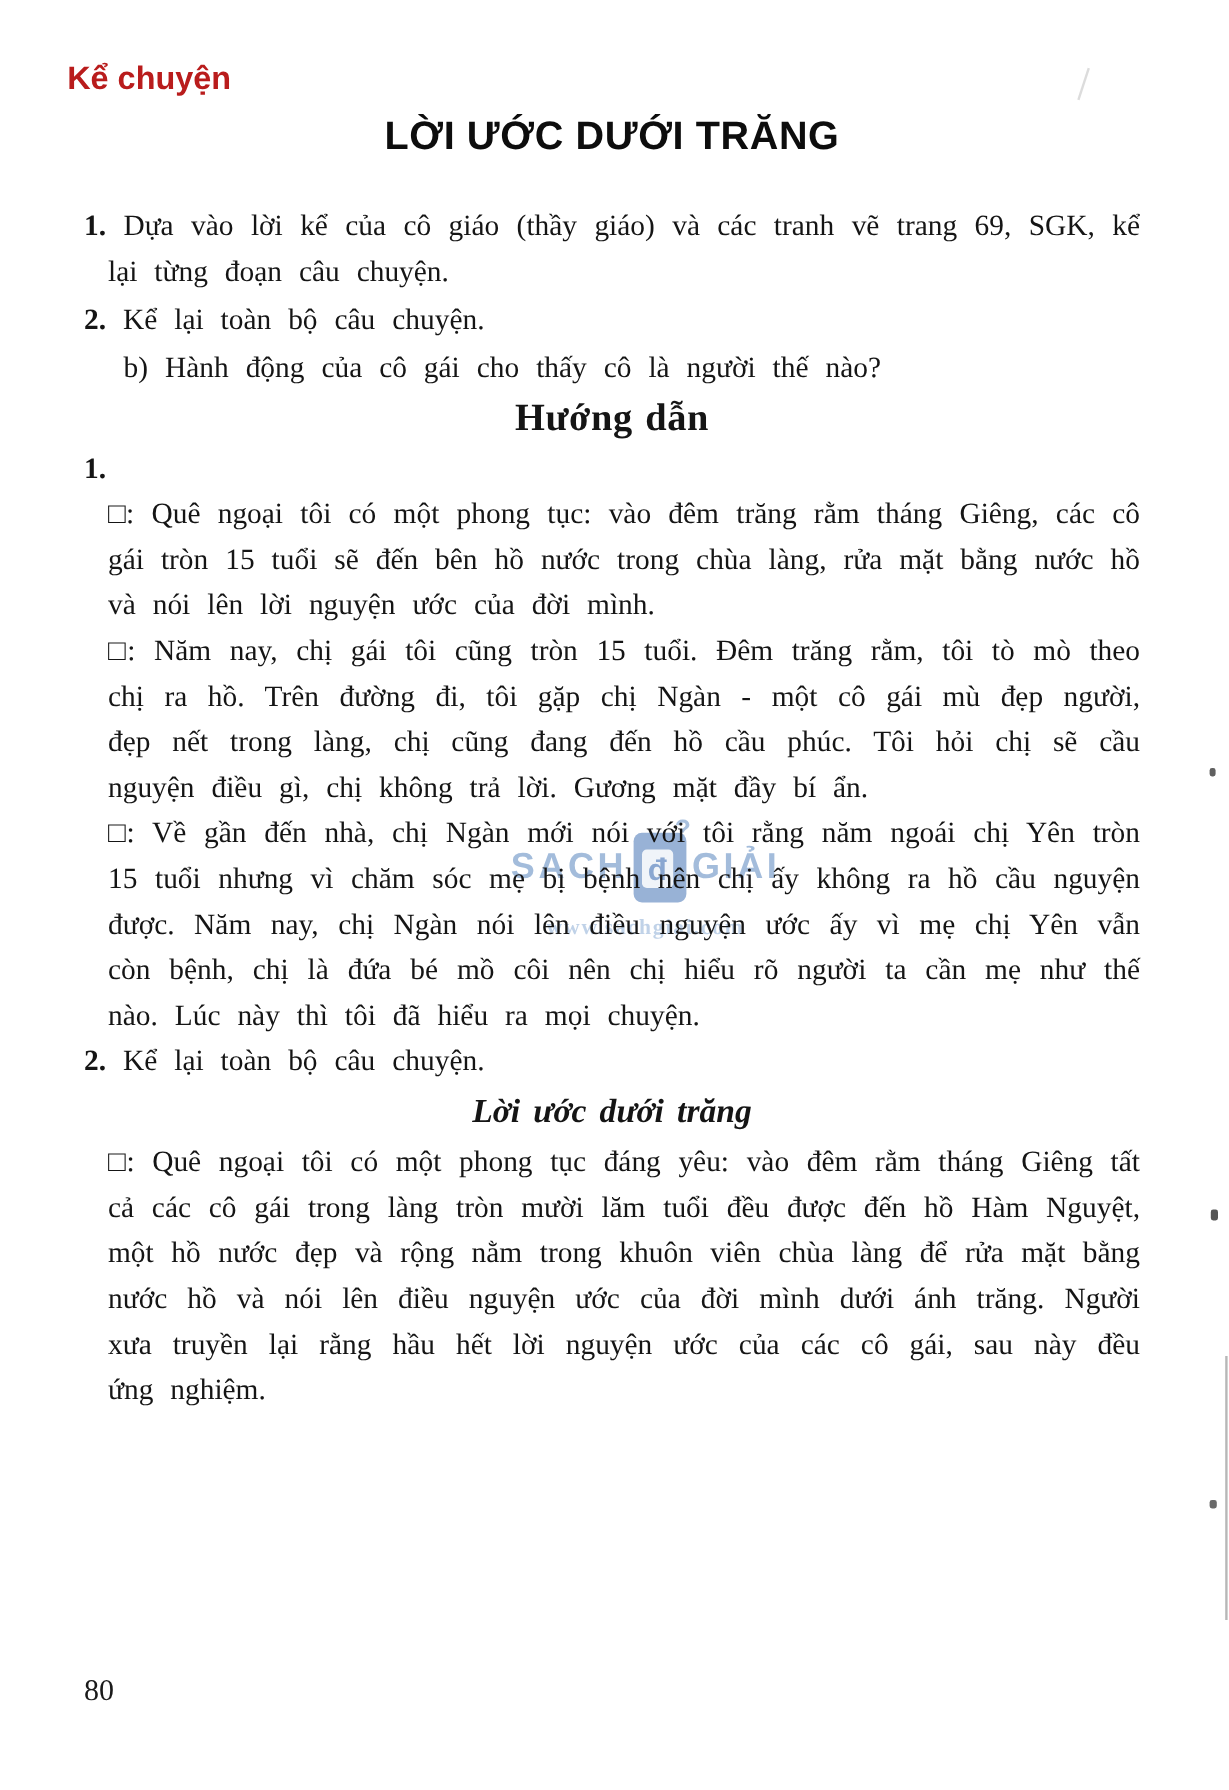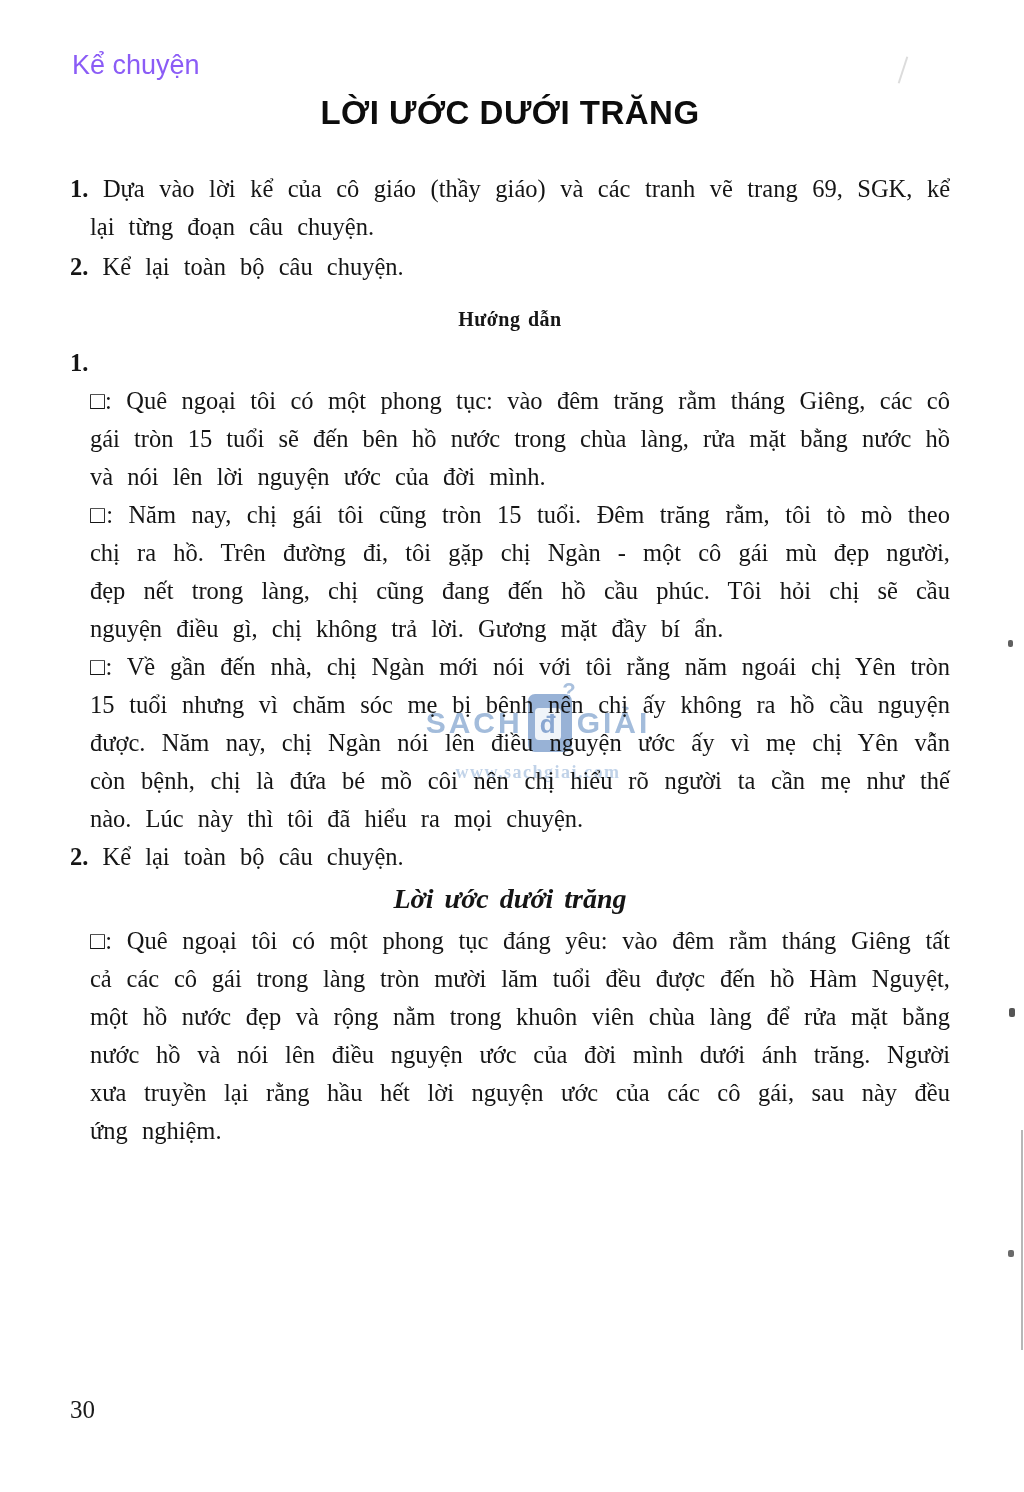--- a/index.html
+++ b/index.html
@@ -9,25 +9,25 @@
     height: 1492px;
     background: #ffffff;
     overflow: hidden;
     font-family: "Liberation Serif", "DejaVu Serif", serif;
     color: #151515;
   }
 
   
   .section-label {
     position: absolute;
-    left: 72px; top: 50px;
-    font-family: "Liberation Sans", "DejaVu Sans", sans-serif;
-    font-weight: normal;
+    left: 56px; top: 50px;
+    font-family: "Liberation Sans", "DejaVu Sans", sans-serif;
+    font-weight: bold;
     font-size: 27px;
-    color: #8b5cf6;
+    color: #b91c1c;
     z-index: 2;
   }
 
   
   .main-title {
     position: absolute;
     left: 70px; top: 94px;
     width: 880px;
     text-align: center;
     font-family: "Liberation Sans", "DejaVu Sans", sans-serif;
@@ -52,23 +52,23 @@
   .content p { margin: 0; }
   .num { font-weight: bold; }
   .item { padding-left: 20px; text-indent: -20px; }
   .sub  { padding-left: 33px; margin-top: 2px !important; }
   .para { padding-left: 20px; }
   .gap-s { margin-top: 2px !important; }
 
   .h-guide {
     text-align: center;
     font-weight: bold;
-    font-size: 20px;
+    font-size: 32px;
     line-height: 34px;
-    margin: 16px 0 8px !important;
+    margin: 4px 0 8px !important;
     word-spacing: 2px;
     letter-spacing: 0.5px;
   }
   .h-story {
     text-align: center;
     font-weight: bold;
     font-style: italic;
     font-size: 28px;
     line-height: 36px;
     margin: 5px 0 5px !important;
@@ -181,38 +181,39 @@
 
   <div class="main-title">LỜI ƯỚC DƯỚI TRĂNG</div>
 
   <div class="content">
 
     <p class="item"><span class="num">1.</span> <span>Dựa vào lời kể của cô giáo (thầy giáo) và các tranh vẽ trang 69, SGK, kể lại từng đoạn câu chuyện.</span></p>
 
     <p class="item gap-s"><span class="num">2.</span> <span>Kể lại toàn bộ câu chuyện.</span></p>
 
 
+    <p class="sub">b) Hành động của cô gái cho thấy cô là người thế nào?</p>
 
     <p class="h-guide">Hướng dẫn</p>
 
     <p class="item"><span class="num">1.</span></p>
 
     <p class="para">□: Quê ngoại tôi có một phong tục: vào đêm trăng rằm tháng Giêng, các cô gái tròn 15 tuổi sẽ đến bên hồ nước trong chùa làng, rửa mặt bằng nước hồ và nói lên lời nguyện ước của đời mình.</p>
     <p class="para">□: Năm nay, chị gái tôi cũng tròn 15 tuổi. Đêm trăng rằm, tôi tò mò theo chị ra hồ. Trên đường đi, tôi gặp chị Ngàn - một cô gái mù đẹp người, đẹp nết trong làng, chị cũng đang đến hồ cầu phúc. Tôi hỏi chị sẽ cầu nguyện điều gì, chị không trả lời. Gương mặt đầy bí ẩn.</p>
     <p class="para">□: Về gần đến nhà, chị Ngàn mới nói với tôi rằng năm ngoái chị Yên tròn 15 tuổi nhưng vì chăm sóc mẹ bị bệnh nên chị ấy không ra hồ cầu nguyện được. Năm nay, chị Ngàn nói lên điều nguyện ước ấy vì mẹ chị Yên vẫn còn bệnh, chị là đứa bé mồ côi nên chị hiểu rõ người ta cần mẹ như thế nào. Lúc này thì tôi đã hiểu ra mọi chuyện.</p>
 
     <p class="item"><span class="num">2.</span> <span>Kể lại toàn bộ câu chuyện.</span></p>
 
     <p class="h-story">Lời ước dưới trăng</p>
 
     <p class="para">□: Quê ngoại tôi có một phong tục đáng yêu: vào đêm rằm tháng Giêng tất cả các cô gái trong làng tròn mười lăm tuổi đều được đến hồ Hàm Nguyệt, một hồ nước đẹp và rộng nằm trong khuôn viên chùa làng để rửa mặt bằng nước hồ và nói lên điều nguyện ước của đời mình dưới ánh trăng. Người xưa truyền lại rằng hầu hết lời nguyện ước của các cô gái, sau này đều ứng nghiệm.</p>
 
   </div>
 
-  <div class="page-number">30</div>
+  <div class="page-number">80</div>
 
   <div class="speck speck-1"></div>
   <div class="speck speck-2"></div>
   <div class="speck speck-3"></div>
   <div class="edge-line"></div>
   <div class="smudge"></div>
 
 </div>
 
 </body></html>

